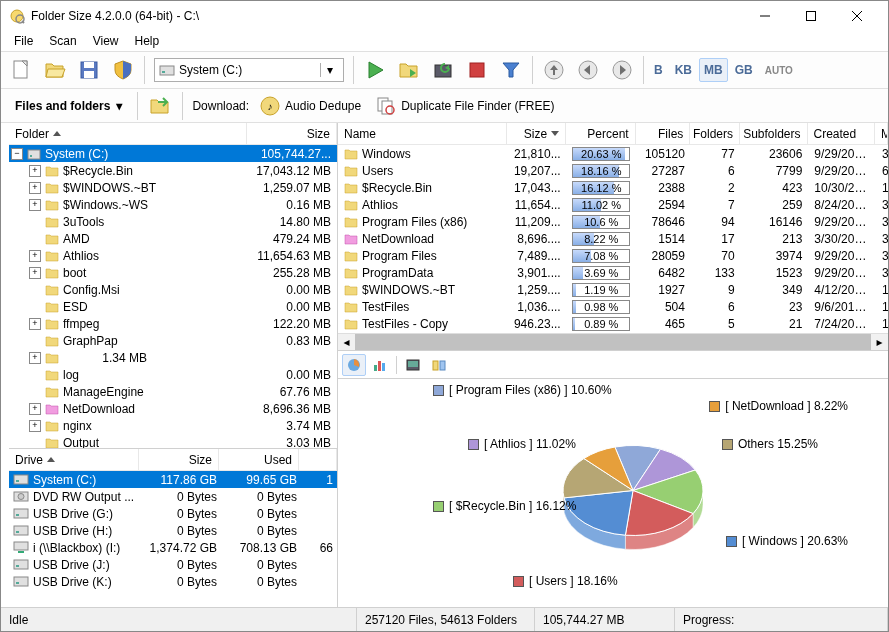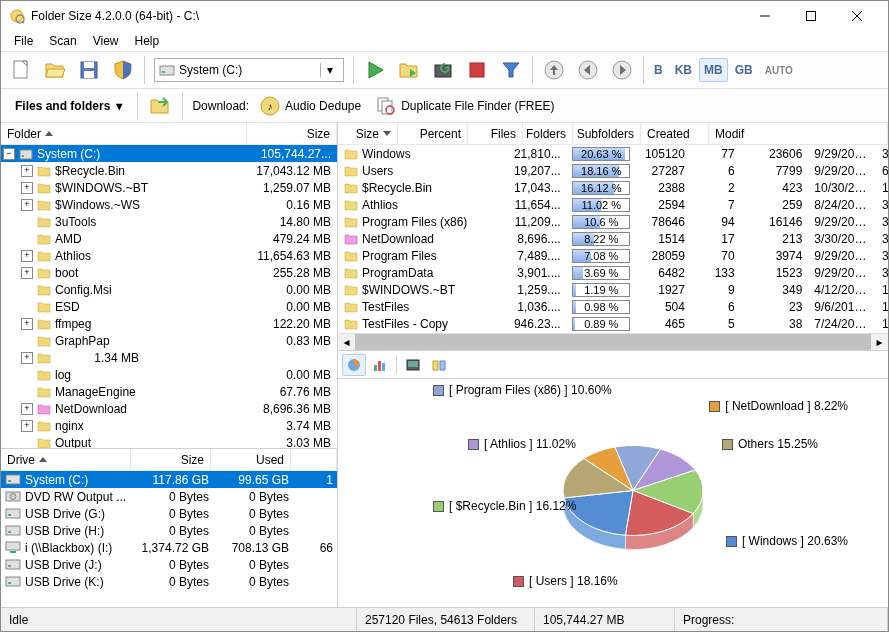--- a/index.html
+++ b/index.html
@@ -23,21 +23,21 @@
     .size-btn { padding: 4px 4px; font-weight: bold; color: #4b6b98; border: 1px solid transparent; border-radius: 2px; cursor: pointer; font-size: 12px; }
     .size-btn.active { background: #eaf0f8; border-color: #aecff7; }
     
     .toolbar-second { height: 34px; display: flex; align-items: center; padding: 2px 8px; background: #fdfdfd; border-bottom: 1px solid #e0e0e0; gap: 6px; }
     .files-folders-btn { font-weight: bold; padding: 2px 6px; cursor: pointer; display: flex; align-items: center; gap: 6px; }
     .toolbar-second .label { font-size: 12px; }
     .toolbar-second .link-btn { display: flex; align-items: center; gap: 4px; cursor: pointer; padding: 2px 4px; }
     
     .main-content { flex: 1; display: flex; overflow: hidden; }
     
-    .left-panel { width: 337px; display: flex; flex-direction: column; border-right: 1px solid #d0d0d0; }
+    .left-panel { width: 337px; display: flex; flex-direction: column; border-right: 1px solid #d0d0d0; padding-left: 8px; }
     .tree-panel { flex: 1; border-bottom: 1px solid #d0d0d0; overflow: hidden; display: flex; flex-direction: column; }
     .tree-header { display: flex; height: 22px; background: #fff; border-bottom: 1px solid #e8e8e8; }
     .tree-header .col { padding: 3px 6px; border-right: 1px solid #e8e8e8; display: flex; align-items: center; gap: 4px; }
     .tree-body { flex: 1; overflow-y: auto; overflow-x: hidden; }
     .tree-row { display: flex; height: 17px; align-items: center; padding-left: 2px; }
     .tree-row.selected { background: #0078d7; color: #fff; }
     .tree-row.indent-0 { padding-left: 2px; }
     .tree-row.indent-1 { padding-left: 20px; }
     .tree-row .expand { width: 12px; height: 12px; border: 1px solid #888; background: #fff; display: flex; align-items: center; justify-content: center; font-size: 9px; line-height: 1; margin-right: 4px; cursor: pointer; color: #000; }
     .tree-row .no-expand { width: 16px; }
@@ -490,20 +490,21 @@
     <span class="used-col">0 Bytes</span>
     <span class="extra"></span>
   </div>
         </div>
     </div>
   </div>
 
   <div class="right-panel">
     <div class="list-panel">
       <div class="list-header">
+        <div class="col" style="width:170px">Name</div>
         <div class="col right" style="width:60px; gap:4px">
             <span>Size</span> 
             <span class="sort-arrow down"></span>
           </div>
         <div class="col right" style="width:70px">Percent</div>
         <div class="col right" style="width:55px">Files</div>
         <div class="col right" style="width:50px">Folders</div>
         <div class="col right" style="width:68px">Subfolders</div>
         <div class="col" style="width:68px">Created</div>
         <div class="col" style="flex:1">Modif</div>
@@ -718,21 +719,21 @@
             </div>
     <div class="cell right" style="width:60px">946.23...</div>
     <div class="cell" style="width:70px; display:flex; justify-content:flex-end; padding:0 4px">
               <div class="percent-bar">
                 <div class="fill" style="width:4.005%"></div>
                 <div class="txt">0.89 %</div>
               </div>
             </div>
     <div class="cell right" style="width:55px">465</div>
     <div class="cell right" style="width:50px">5</div>
-    <div class="cell right" style="width:68px">38</div>
+    <div class="cell right" style="width:68px">21</div>
     <div class="cell" style="width:68px">7/24/201...</div>
     <div class="cell" style="flex:1">1</div>
   </div>
         </div>
       <div class="list-scroll">
         <div class="arrow">◂</div>
         <div style="flex:1; background:#c1c1c1; height:100%; margin:0 0px"></div>
         <div class="arrow">▸</div>
       </div>
     </div>

